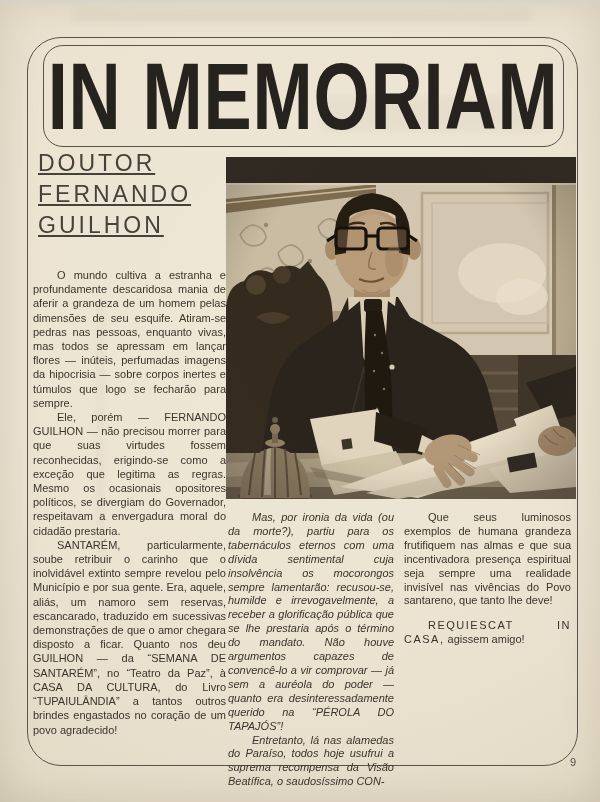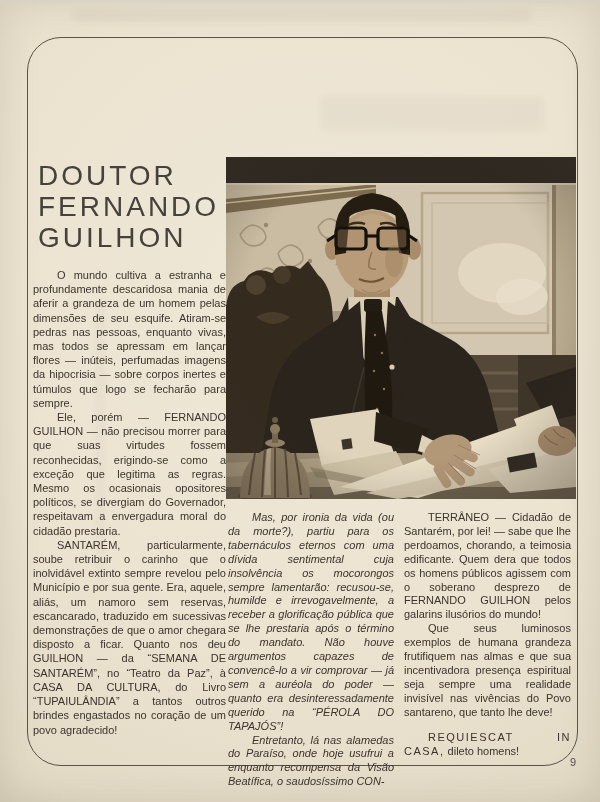--- a/index.html
+++ b/index.html
@@ -26,22 +26,22 @@
   .banner {
     position:absolute; left:43px; top:45px; width:519px; height:100px;
     border:1.5px solid #5a534a; border-radius:20px;
     display:flex; align-items:center; justify-content:center; overflow:visible;
   }
   .banner-title {
     font-weight:bold; font-size:86px; line-height:1; letter-spacing:1px;
     color:#26221d; white-space:nowrap; transform:scale(0.84,1.1);
   }
   .headline {
-    position:absolute; left:38px; top:160px; width:212px; margin:0;
-    font-size:28px; line-height:31px; letter-spacing:3px; font-weight:400; color:#46413a;
+    position:absolute; left:38px; top:148px; width:212px; margin:0;
+    font-size:23px; line-height:31px; letter-spacing:3px; font-weight:400; color:#46413a;text-decoration:underline;
   }
   .col { position:absolute; text-align:justify; }
   .col p { margin:0; text-indent:24px; font-size:11px; }
   .col-left  { left:33px;  top:268px; width:193px; line-height:14.2px; }
   .col-mid   { left:228px; top:511px; width:166px; line-height:13.9px;font-style:italic; }
   .col-right { left:404px; top:511px; width:167px; line-height:13.9px; }
   .closing { margin-top:11px !important; }
   .closing-lead { letter-spacing:1.5px; }
   .photo-wrap { position:absolute; left:226px; top:157px; width:350px; height:342px; }
   .photo-wrap svg { display:block; width:100%; height:100%; }
@@ -54,20 +54,23 @@
 <body>
 
 <div class="page">
 
   <div class="ghost ghost-1"></div>
   <div class="ghost ghost-2"></div>
   <div class="ghost ghost-3"></div>
 
   <div class="outer-frame"></div>
 
+  <div class="banner">
+    <span class="banner-title">IN MEMORIAM</span>
+  </div>
 
   <h1 class="headline">DOUTOR FERNANDO GUILHON</h1>
 
   <div class="photo-wrap">
     <svg viewBox="0 0 350 342" preserveAspectRatio="none">
 
       <g>
         <rect x="0" y="0" width="350" height="342" fill="#a89a82"></rect>
         <rect x="130" y="24" width="220" height="200" fill="#d3c7b1"></rect>
         <rect x="0" y="24" width="145" height="130" fill="#c9bca2"></rect>
@@ -217,24 +220,23 @@
   </div>
 
   <div class="col col-left">
     <p>O mundo cultiva a estranha e profundamente descaridosa mania de aferir a grandeza de um homem pelas dimensões de seu esquife. Atiram-se pedras nas pessoas, enquanto vivas, mas todos se apressam em lançar flores — inúteis, perfumadas imagens da hipocrisia — sobre corpos inertes e túmulos que logo se fecharão para sempre.</p>
     <p>Ele, porém — FERNANDO GUILHON — não precisou morrer para que suas virtudes fossem reconhecidas, erigindo-se como a exceção que legitima as regras. Mesmo os ocasionais opositores políticos, se divergiam do Governador, respeitavam a envergadura moral do cidadão prestaria.</p>
     <p>SANTARÉM, particularmente, soube retribuir o carinho que o inolvidável extinto sempre revelou pelo Município e por sua gente. Era, aquele, aliás, um namoro sem reservas, escancarado, traduzido em sucessivas demonstrações de que o amor chegara disposto a ficar. Quanto nos deu GUILHON — da “SEMANA DE SANTARÉM”, no “Teatro da Paz”, à CASA DA CULTURA, do Livro “TUPAIULÂNDIA” a tantos outros brindes engastados no coração de um povo agradecido!</p>
   </div>
 
   <div class="col col-mid">
     <p>Mas, por ironia da vida (ou da morte?), partiu para os tabernáculos eternos com uma dívida sentimental cuja insolvência os mocorongos sempre lamentarão: recusou-se, humilde e irrevogavelmente, a receber a glorificação pública que se lhe prestaria após o término do mandato. Não houve argumentos capazes de convencê-lo a vir comprovar — já sem a auréola do poder — quanto era desinteressadamente querido na “PÉROLA DO TAPAJÓS”!</p>
-    <p>Entretanto, lá nas alamedas do Paraíso, onde hoje usufrui a enquanto recompensa da Visão Beatífica, o saudosíssimo CON-</p>
+    <p>Entretanto, lá nas alamedas do Paraíso, todos hoje usufrui a suprema recompensa da Visão Beatífica, o saudosíssimo CON-</p>
   </div>
 
   <div class="col col-right">
-    <p>TERRÂNEO — Cidadão de Santarém, por lei! — sabe que lhe perdoamos, chorando, a teimosia edificante. Quem dera que todos os homens públicos agissem com o soberano desprezo de FERNANDO GUILHON pelos galarins ilusórios do mundo!</p>
     <p>Que seus luminosos exemplos de humana grandeza frutifiquem nas almas e que sua incentivadora presença espiritual seja sempre uma realidade invisível nas vivências do Povo santareno, que tanto lhe deve!</p>
-    <p class="closing"><span class="closing-lead">REQUIESCAT IN CASA,</span> <span>dileto homens!</span></p>
+    <p class="closing"><span class="closing-lead">REQUIESCAT IN CASA,</span> <span>agissem amigo!</span></p>
   </div>
 
   <div class="page-number">9</div>
 
 </div>
 
 </body></html>

